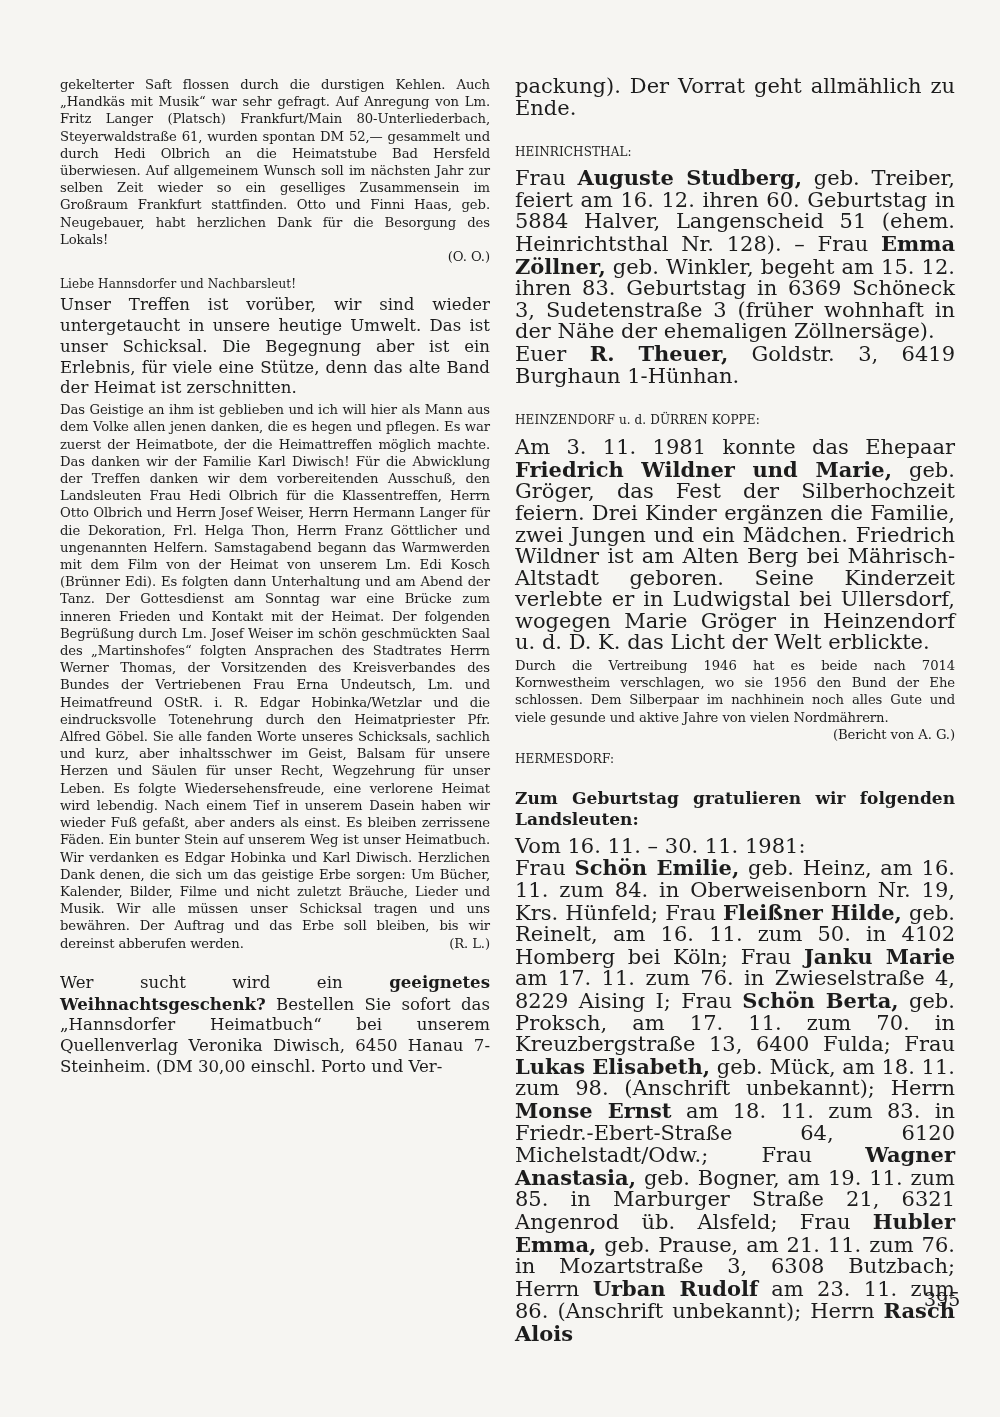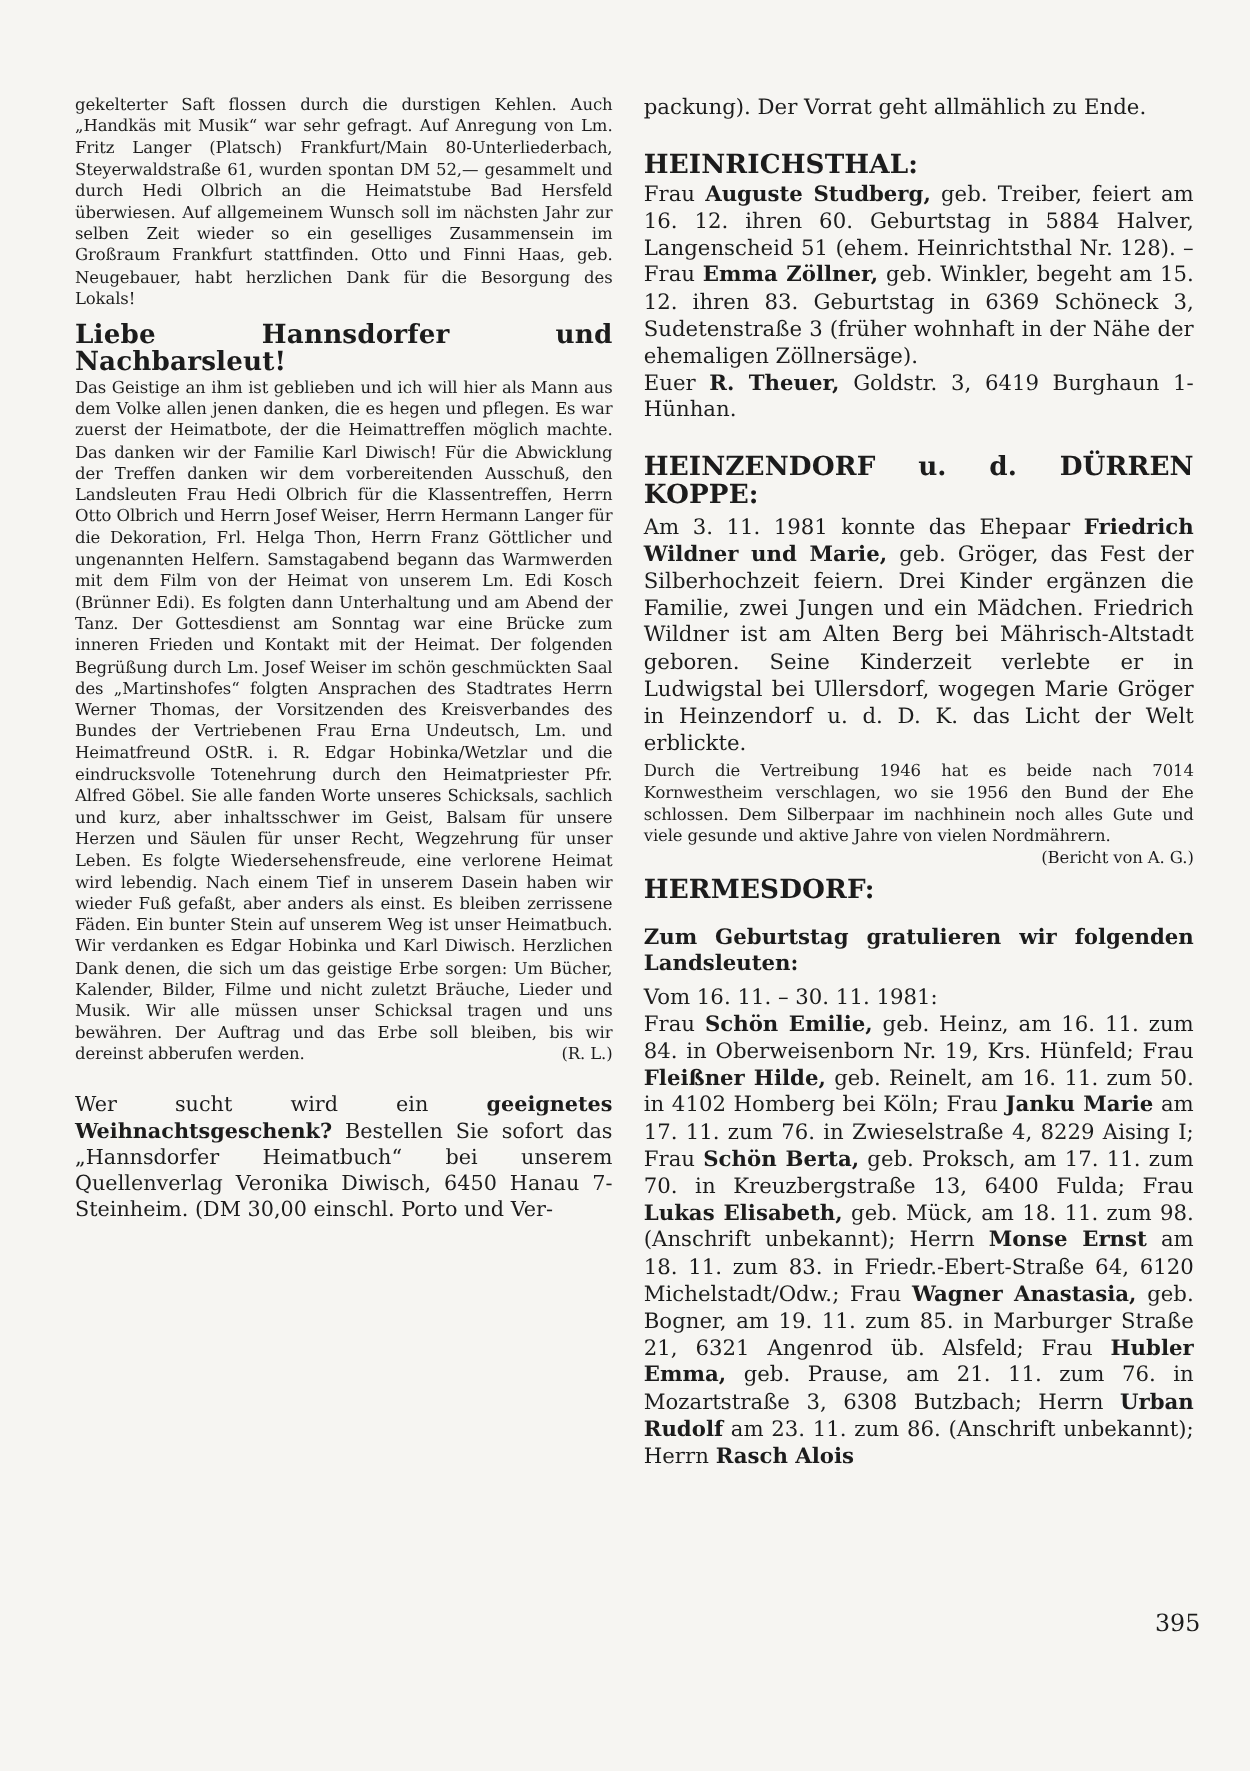--- a/index.html
+++ b/index.html
@@ -11,39 +11,41 @@
     position: relative;
     overflow: hidden;
   }
   .page { position: absolute; left: 0; top: 0; width: 1000px; height: 1016px; }
   .col { position: absolute; text-align: justify; }
   .col-left { left: 60px; top: 76px; width: 430px; }
   .col-right { left: 515px; top: 76px; width: 440px; }
   p { margin: 0; }
   .small { font-size: 13.2px; line-height: 17.2px; letter-spacing: -0.1px; }
   .large { font-size: 16.6px; line-height: 20.8px; }
-  .rlarge { font-size: 17px; line-height: 21.6px; }
+  .rlarge { font-size: 21px; line-height: 21.6px; }
   .sign { text-align: right; }
-  .heading { font-weight: bold; font-size: 21px; line-height: 22px; letter-spacing: 0.1px; }
+  .heading { font-weight: normal; font-size: 12px; line-height: 22px; letter-spacing: 0.1px; }
   .subheading { font-weight: bold; font-size: 17px; line-height: 21px; }
   b { font-weight: bold; }
   .gap-s { height: 8px; }
   .gap-m { height: 20px; }
   .gap-l { height: 22px; }
   .pagenum { position: absolute; left: 924px; top: 1288px; font-size: 19px; }
 </style>
 </head>
 <body>
 
 <div class="page">
 
   <div class="col col-left">
     <p class="small">gekelterter Saft flossen durch die durstigen Kehlen. Auch „Handkäs mit Musik“ war sehr gefragt. Auf Anregung von Lm. Fritz Langer (Platsch) Frankfurt/Main 80-Unterliederbach, Steyerwaldstraße 61, wurden spontan DM 52,— gesammelt und durch Hedi Olbrich an die Heimatstube Bad Hersfeld überwiesen. Auf allgemeinem Wunsch soll im nächsten Jahr zur selben Zeit wieder so ein geselliges Zusammensein im Großraum Frankfurt stattfinden. Otto und Finni Haas, geb. Neugebauer, habt herzlichen Dank für die Besorgung des Lokals!</p>
+    <p class="small sign">(O. O.)</p>
     <div class="gap-s"></div>
     <p class="heading">Liebe Hannsdorfer und Nachbarsleut!</p>
+    <p class="large">Unser Treffen ist vorüber, wir sind wieder untergetaucht in unsere heutige Umwelt. Das ist unser Schicksal. Die Begegnung aber ist ein Erlebnis, für viele eine Stütze, denn das alte Band der Heimat ist zerschnitten.</p>
     <p class="small" style="margin-top:2px;"><span>Das Geistige an ihm ist geblieben und ich will hier als Mann aus dem Volke allen jenen danken, die es hegen und pflegen. Es war zuerst der Heimatbote, der die Heimattreffen möglich machte. Das danken wir der Familie Karl Diwisch! Für die Abwicklung der Treffen danken wir dem vorbereitenden Ausschuß, den Landsleuten Frau Hedi Olbrich für die Klassentreffen, Herrn Otto Olbrich und Herrn Josef Weiser, Herrn Hermann Langer für die Dekoration, Frl. Helga Thon, Herrn Franz Göttlicher und ungenannten Helfern. Samstagabend begann das Warmwerden mit dem Film von der Heimat von unserem Lm. Edi Kosch (Brünner Edi). Es folgten dann Unterhaltung und am Abend der Tanz. Der Gottesdienst am Sonntag war eine Brücke zum inneren Frieden und Kontakt mit der Heimat. Der folgenden Begrüßung durch Lm. Josef Weiser im schön geschmückten Saal des „Martinshofes“ folgten Ansprachen des Stadtrates Herrn Werner Thomas, der Vorsitzenden des Kreisverbandes des Bundes der Vertriebenen Frau Erna Undeutsch, Lm. und Heimatfreund OStR. i. R. Edgar Hobinka/Wetzlar und die eindrucksvolle Totenehrung durch den Heimatpriester Pfr. Alfred Göbel. Sie alle fanden Worte unseres Schicksals, sachlich und kurz, aber inhaltsschwer im Geist, Balsam für unsere Herzen und Säulen für unser Recht, Wegzehrung für unser Leben. Es folgte Wiedersehensfreude, eine verlorene Heimat wird lebendig. Nach einem Tief in unserem Dasein haben wir wieder Fuß gefaßt, aber anders als einst. Es bleiben zerrissene Fäden. Ein bunter Stein auf unserem Weg ist unser Heimatbuch. Wir verdanken es Edgar Hobinka und Karl Diwisch. Herzlichen Dank denen, die sich um das geistige Erbe sorgen: Um Bücher, Kalender, Bilder, Filme und nicht zuletzt Bräuche, Lieder und Musik. Wir alle müssen unser Schicksal tragen und uns bewähren. Der Auftrag und das Erbe soll bleiben, bis wir dereinst abberufen werden.</span><span style="float:right;">(R. L.)</span></p>
     <div class="gap-m"></div>
     <p class="large"><span>Wer sucht wird ein </span><b>geeignetes Weihnachtsgeschenk?</b><span> Bestellen Sie sofort das „Hannsdorfer Heimatbuch“ bei unserem Quellenverlag Veronika Diwisch, 6450 Hanau 7-Steinheim. (DM 30,00 einschl. Porto und Ver-</span></p>
   </div>
 
   <div class="col col-right">
     <p class="rlarge">packung). Der Vorrat geht allmählich zu Ende.</p>
     <div class="gap-l"></div>
 
     <section>

